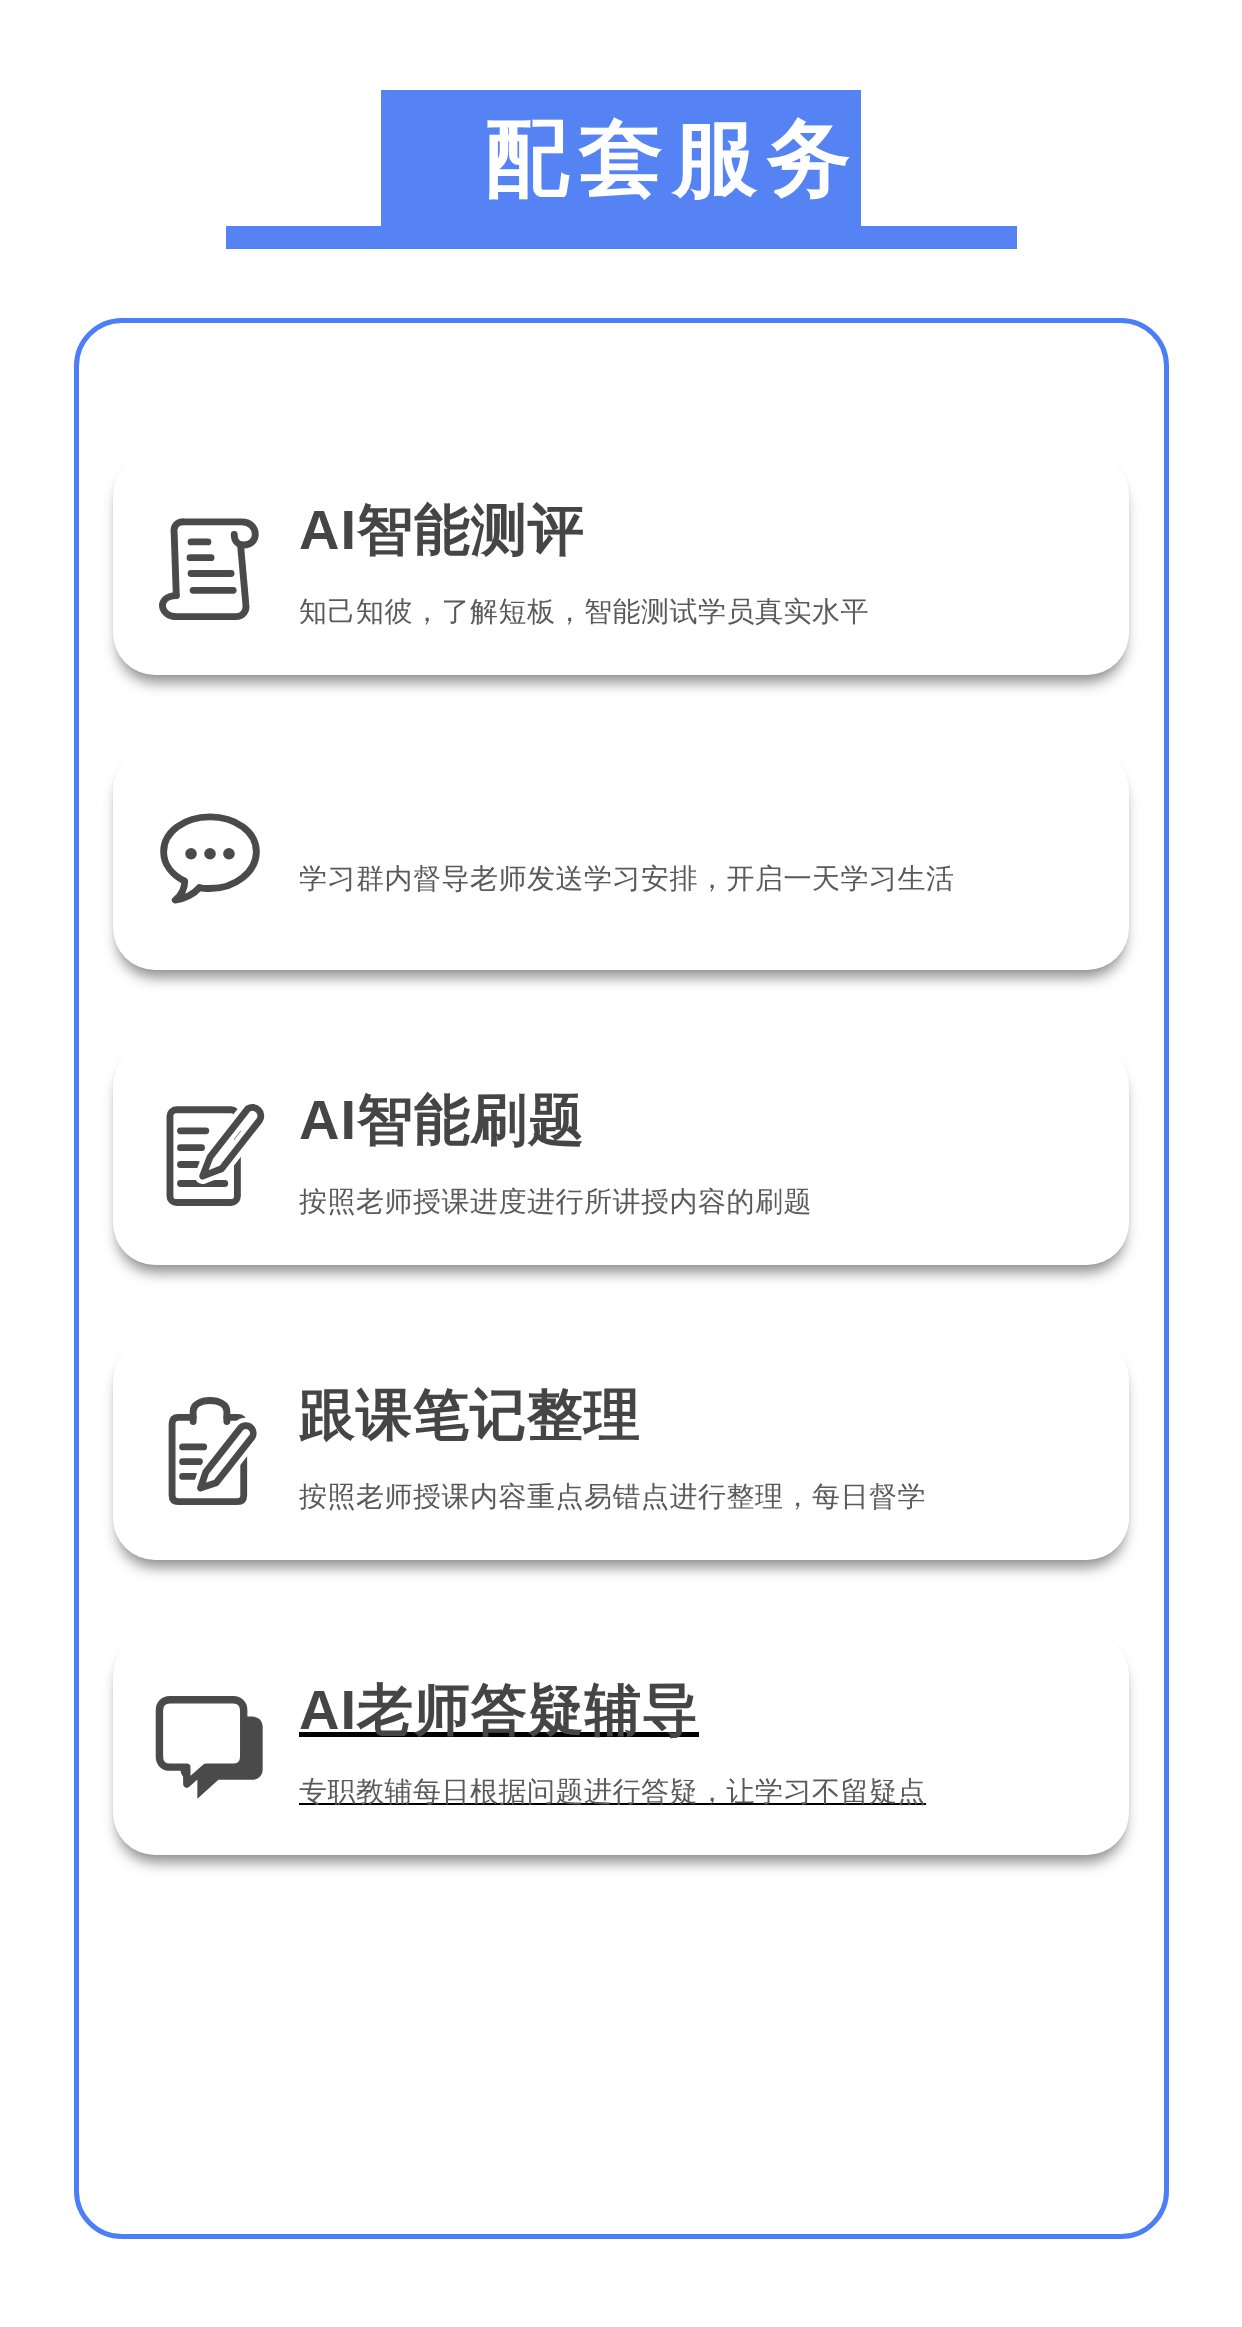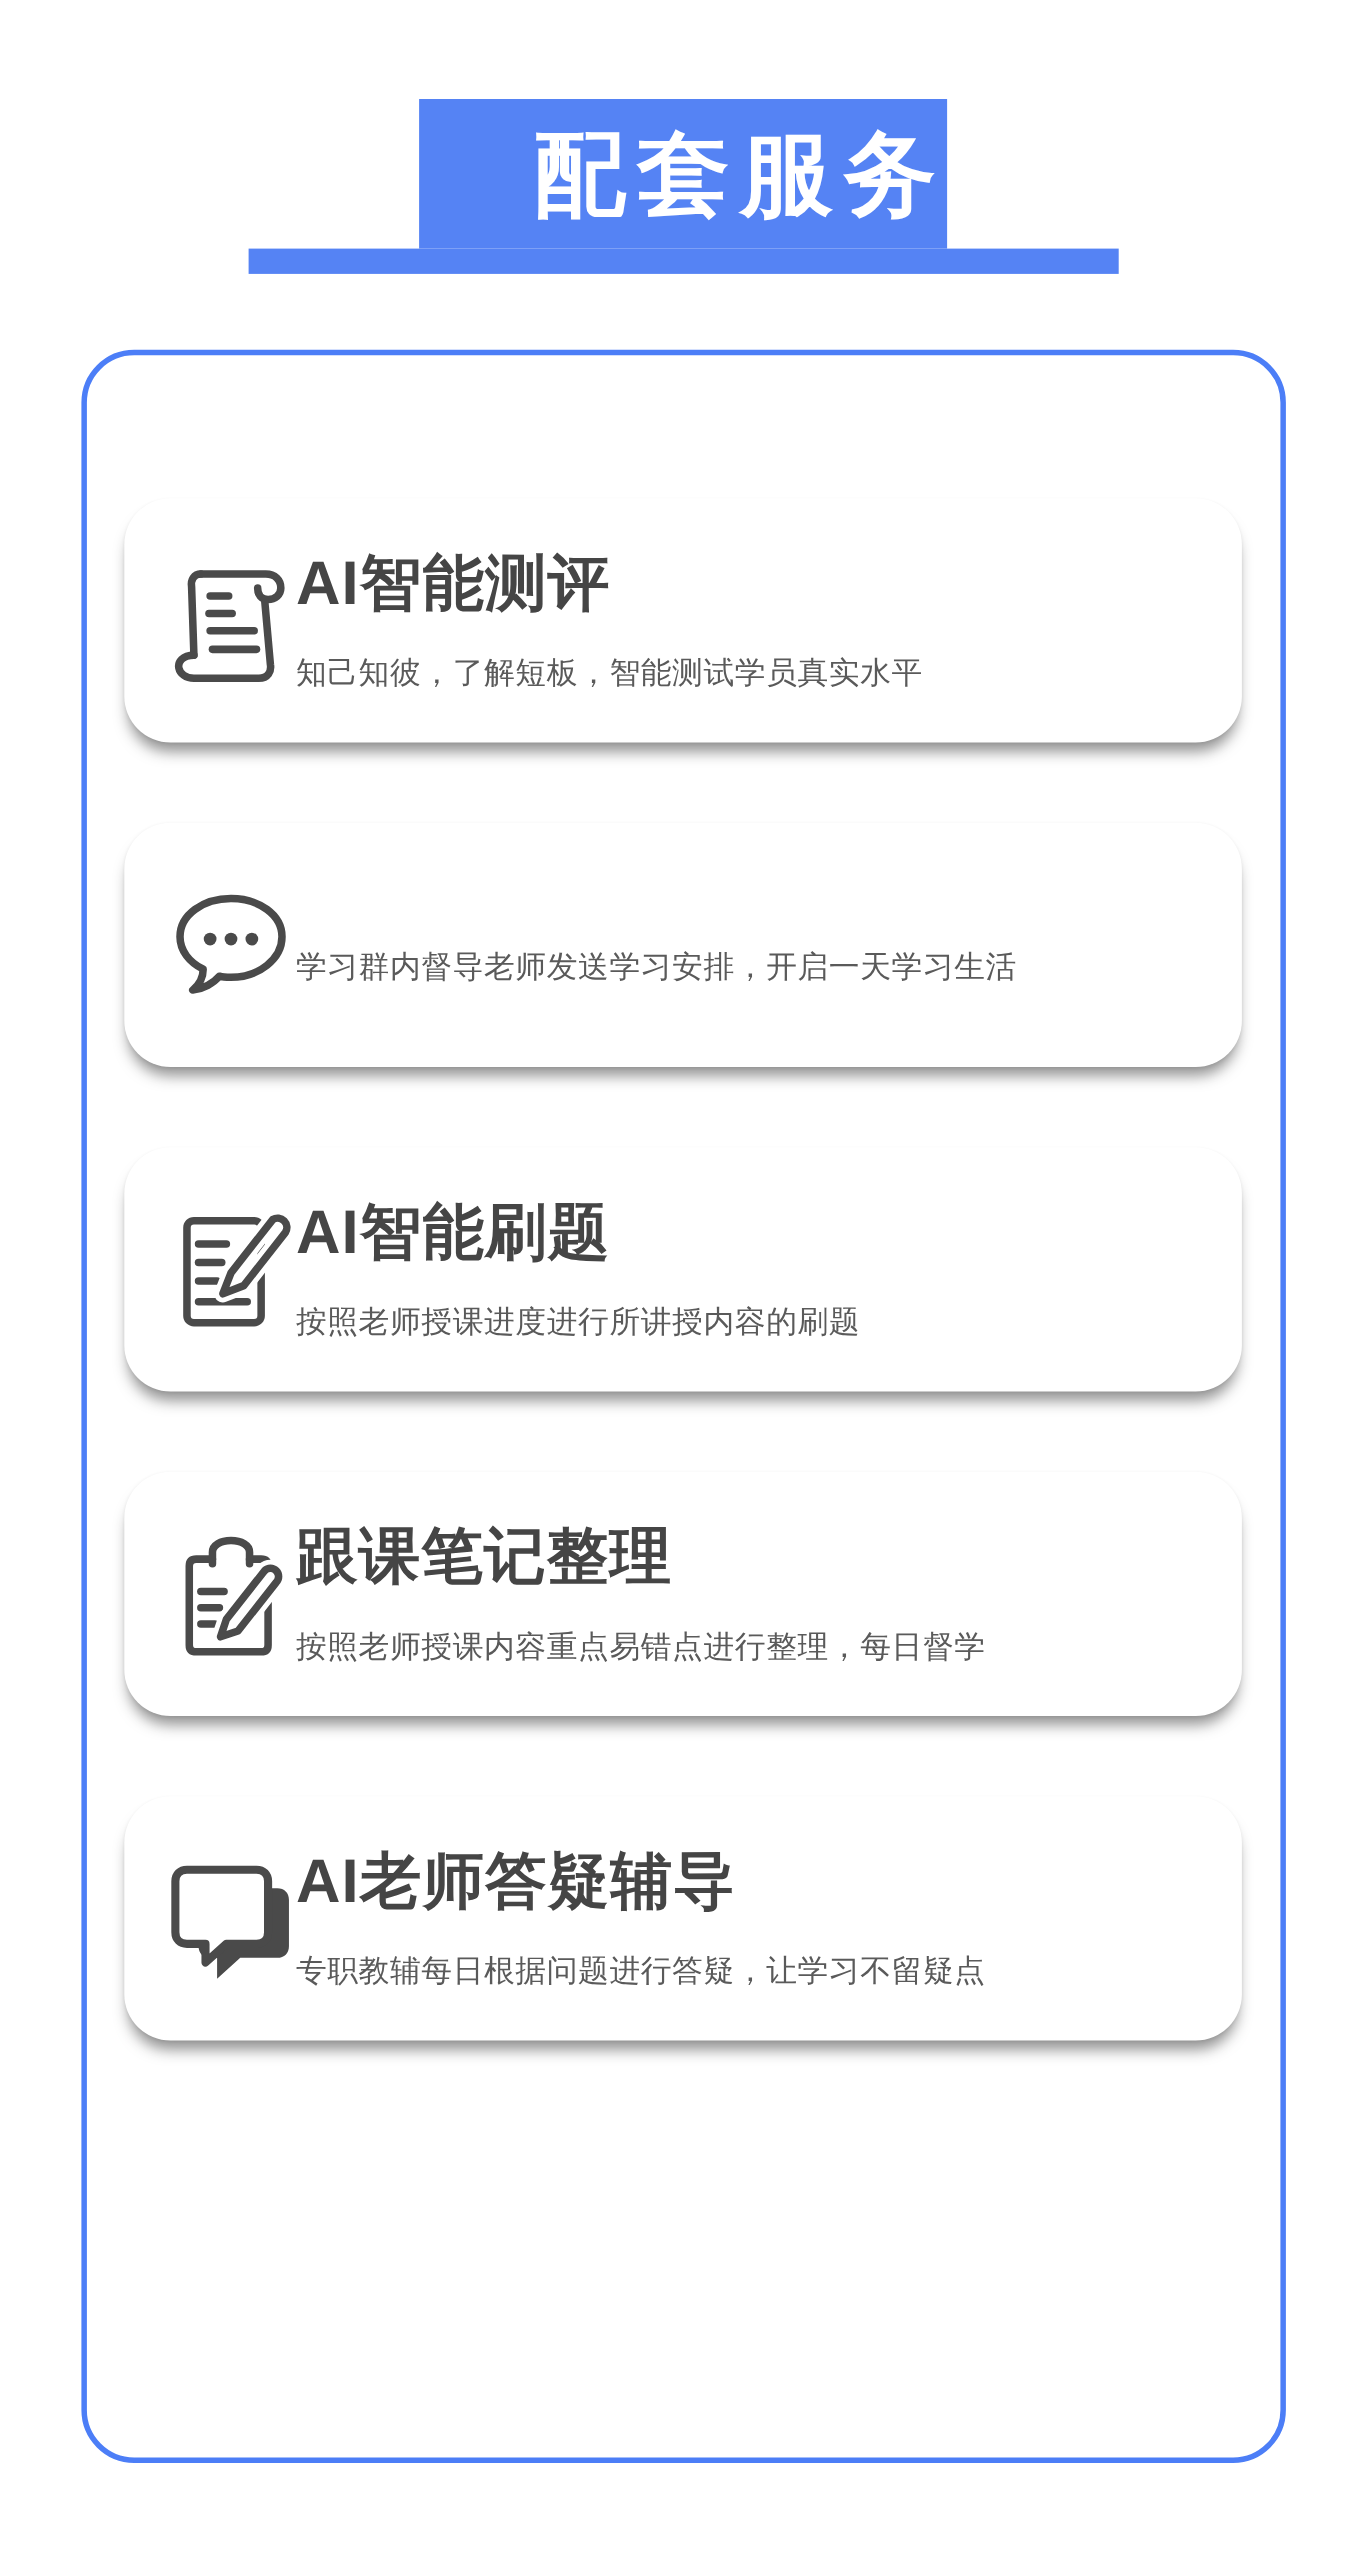--- a/index.html
+++ b/index.html
@@ -60,31 +60,32 @@
   .card {
     width: 1016px;
     height: 222px;
     margin: 0 auto 73px auto;
     background: #ffffff;
     border-radius: 42px;
     box-shadow: 0 12px 13px -4px rgba(45,45,45,0.5), 0 1px 3px rgba(0,0,0,0.06);
     display: flex;
     align-items: center;
   }
-  .card:last-child { margin-bottom: 0; }
+  .card:last-child { margin-bottom: 0; text-decoration: underline; }
 
   .icon-box {
     flex: 0 0 auto;
     width: 118px;
     height: 118px;
     margin-left: 38px;
   }
   .icon-box svg { width: 100%; height: 100%; display: block; }
 
   .texts {
+    margin-left: 30px;
     display: flex;
     flex-direction: column;
     justify-content: center;
   }
   .card-title {
     font-size: 56px;
     font-weight: bold;
     color: var(--title-gray);
     line-height: 1;
     letter-spacing: 1px;

